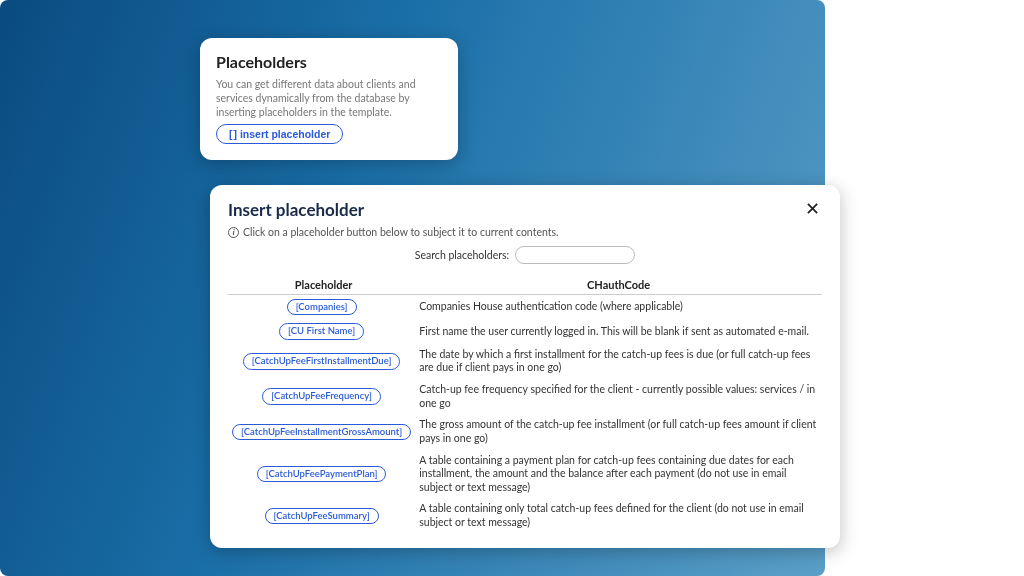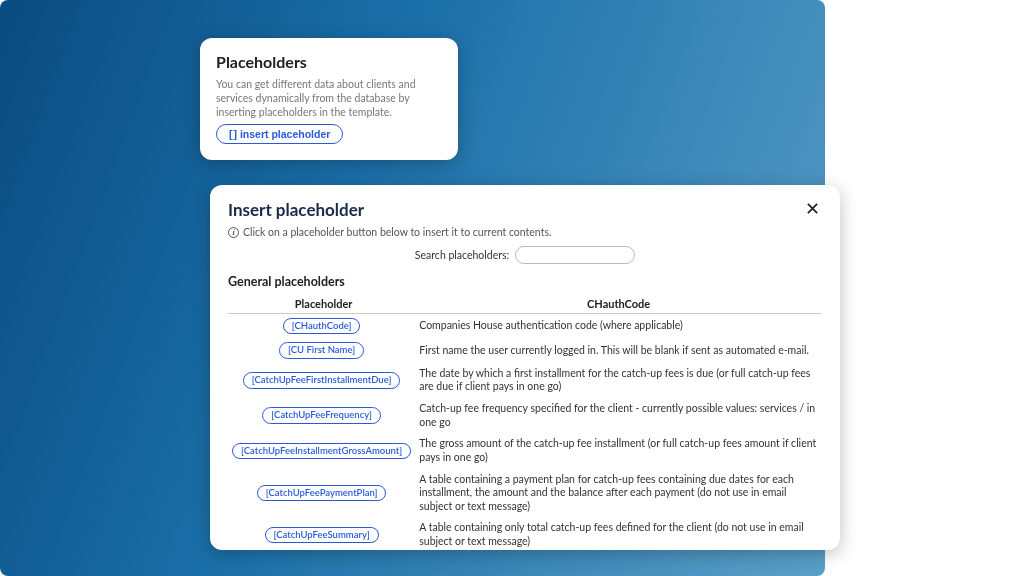--- a/index.html
+++ b/index.html
@@ -107,37 +107,36 @@
     </button>
   </div>
 
   <div class="card large">
     <div class="modal-header">
       <h2>Insert placeholder</h2>
       <span class="close-x">✕</span>
     </div>
     <div class="hint">
       <span class="info-icon">i</span>
-      <span>Click on a placeholder button below to insert it to current contents.</span>
+      <span>Click on a placeholder button below to subject it to current contents.</span>
     </div>
     <div class="search-row">
       <label>Search placeholders:</label>
       <input type="text" value="" style="">
     </div>
-    <div class="section-title">General placeholders</div>
     <table>
       <thead>
         <tr>
           <th>Placeholder</th>
           <th>CHauthCode</th>
         </tr>
       </thead>
       <tbody id="ph-rows">
           <tr>
-            <td><span class="ph-pill">[CHauthCode]</span></td>
+            <td><span class="ph-pill">[Companies]</span></td>
             <td>Companies House authentication code (where applicable)</td>
           </tr>
           <tr>
             <td><span class="ph-pill">[CU First Name]</span></td>
             <td>First name the user currently logged in. This will be blank if sent as automated e-mail.</td>
           </tr>
           <tr>
             <td><span class="ph-pill">[CatchUpFeeFirstInstallmentDue]</span></td>
             <td>The date by which a first installment for the catch-up fees is due (or full catch-up fees are due if client pays in one go)</td>
           </tr>

